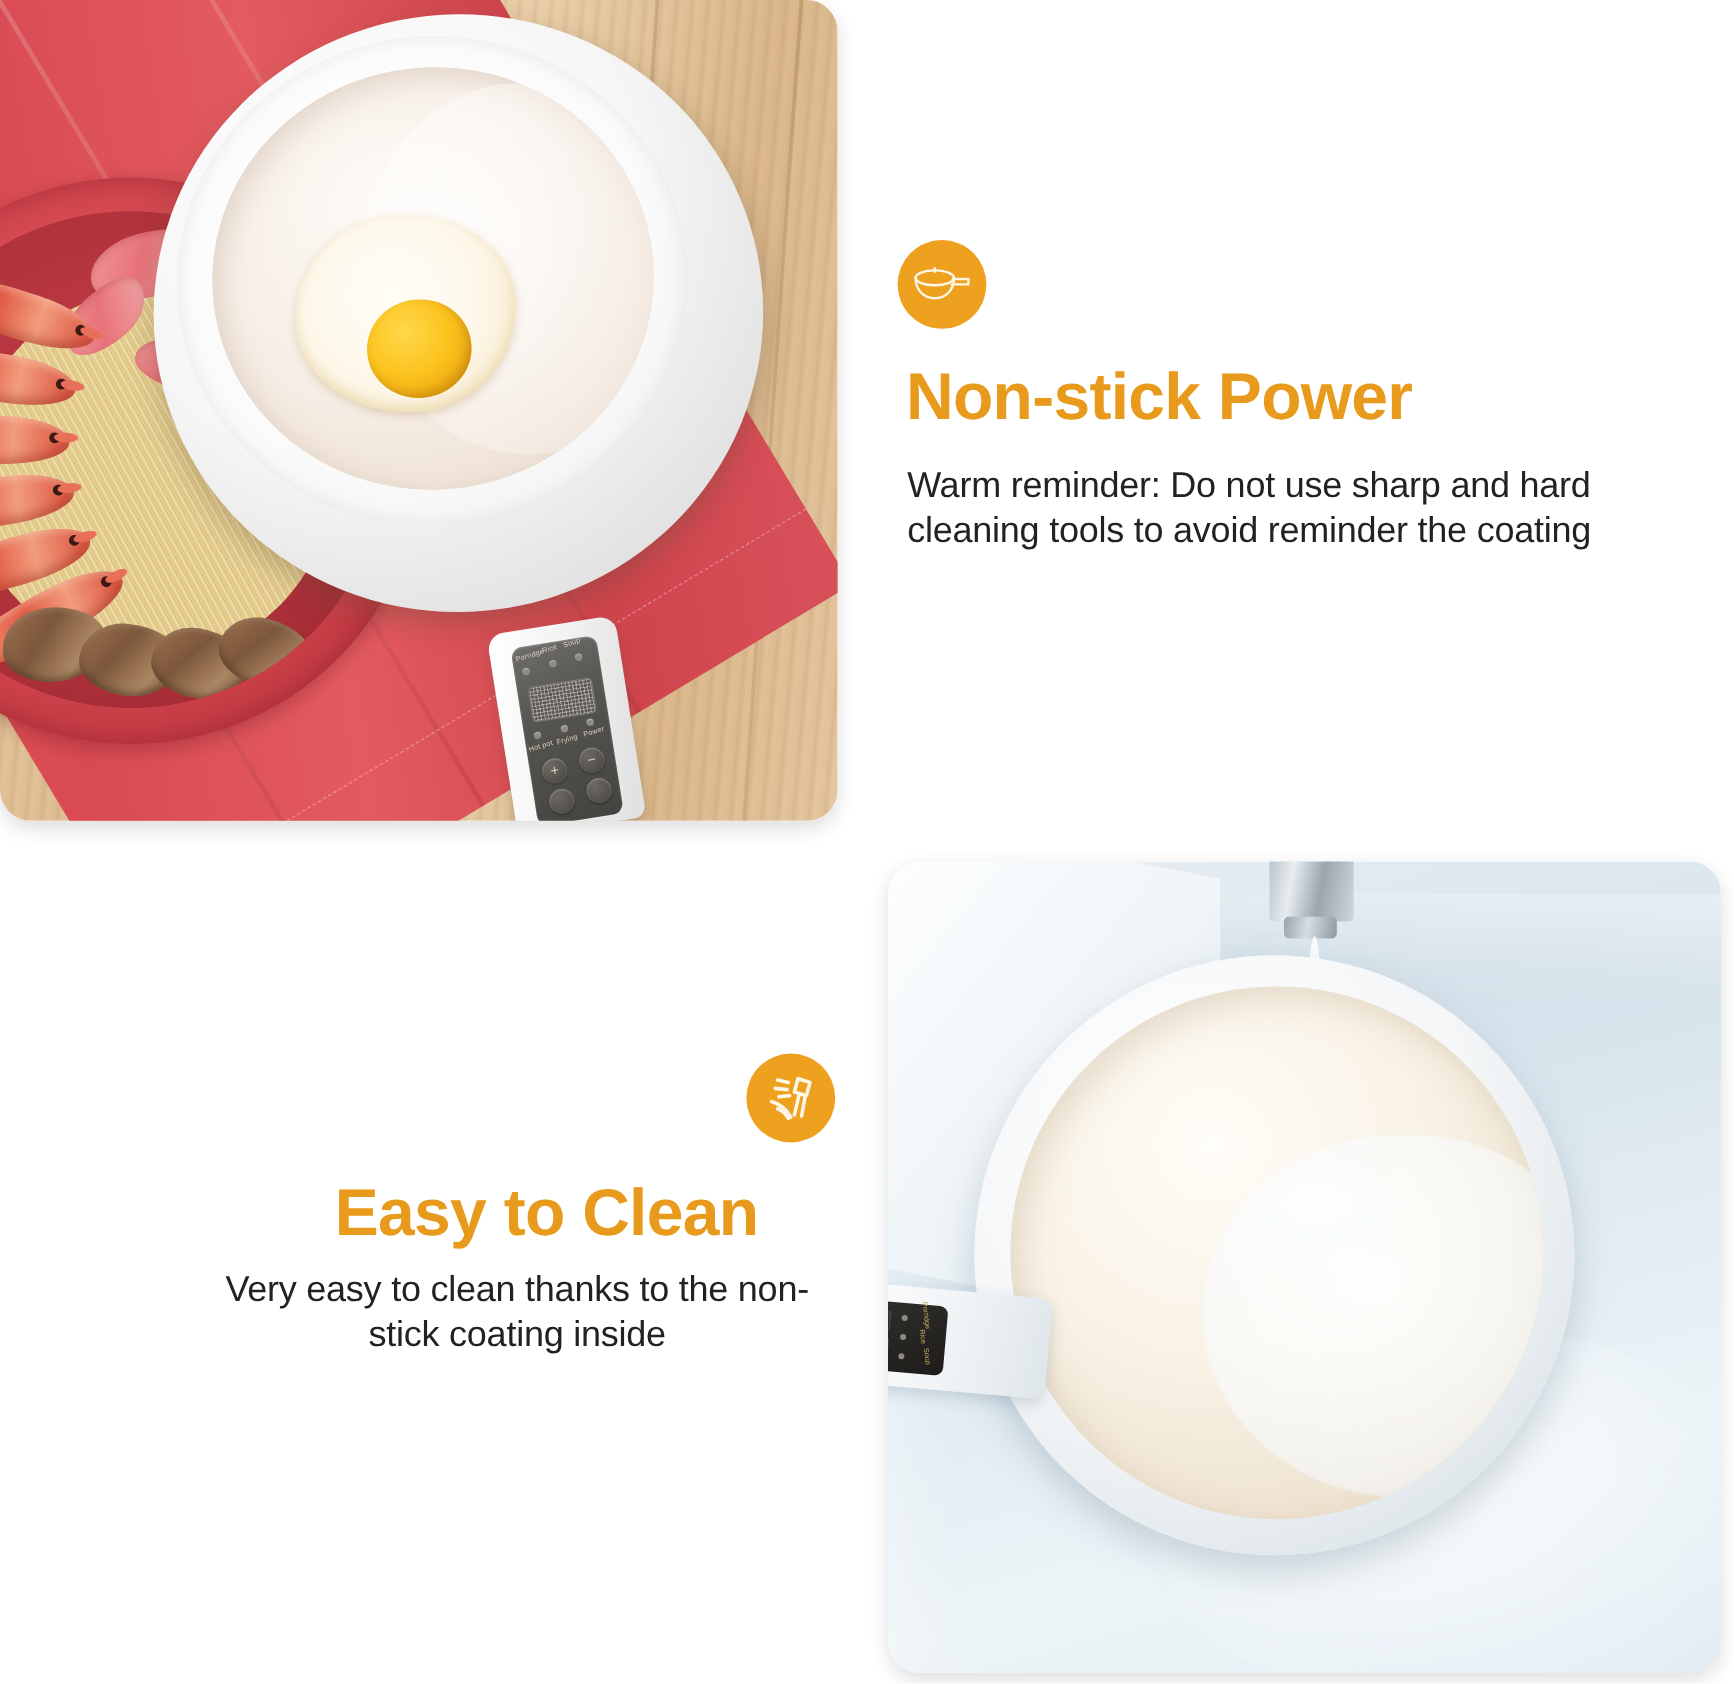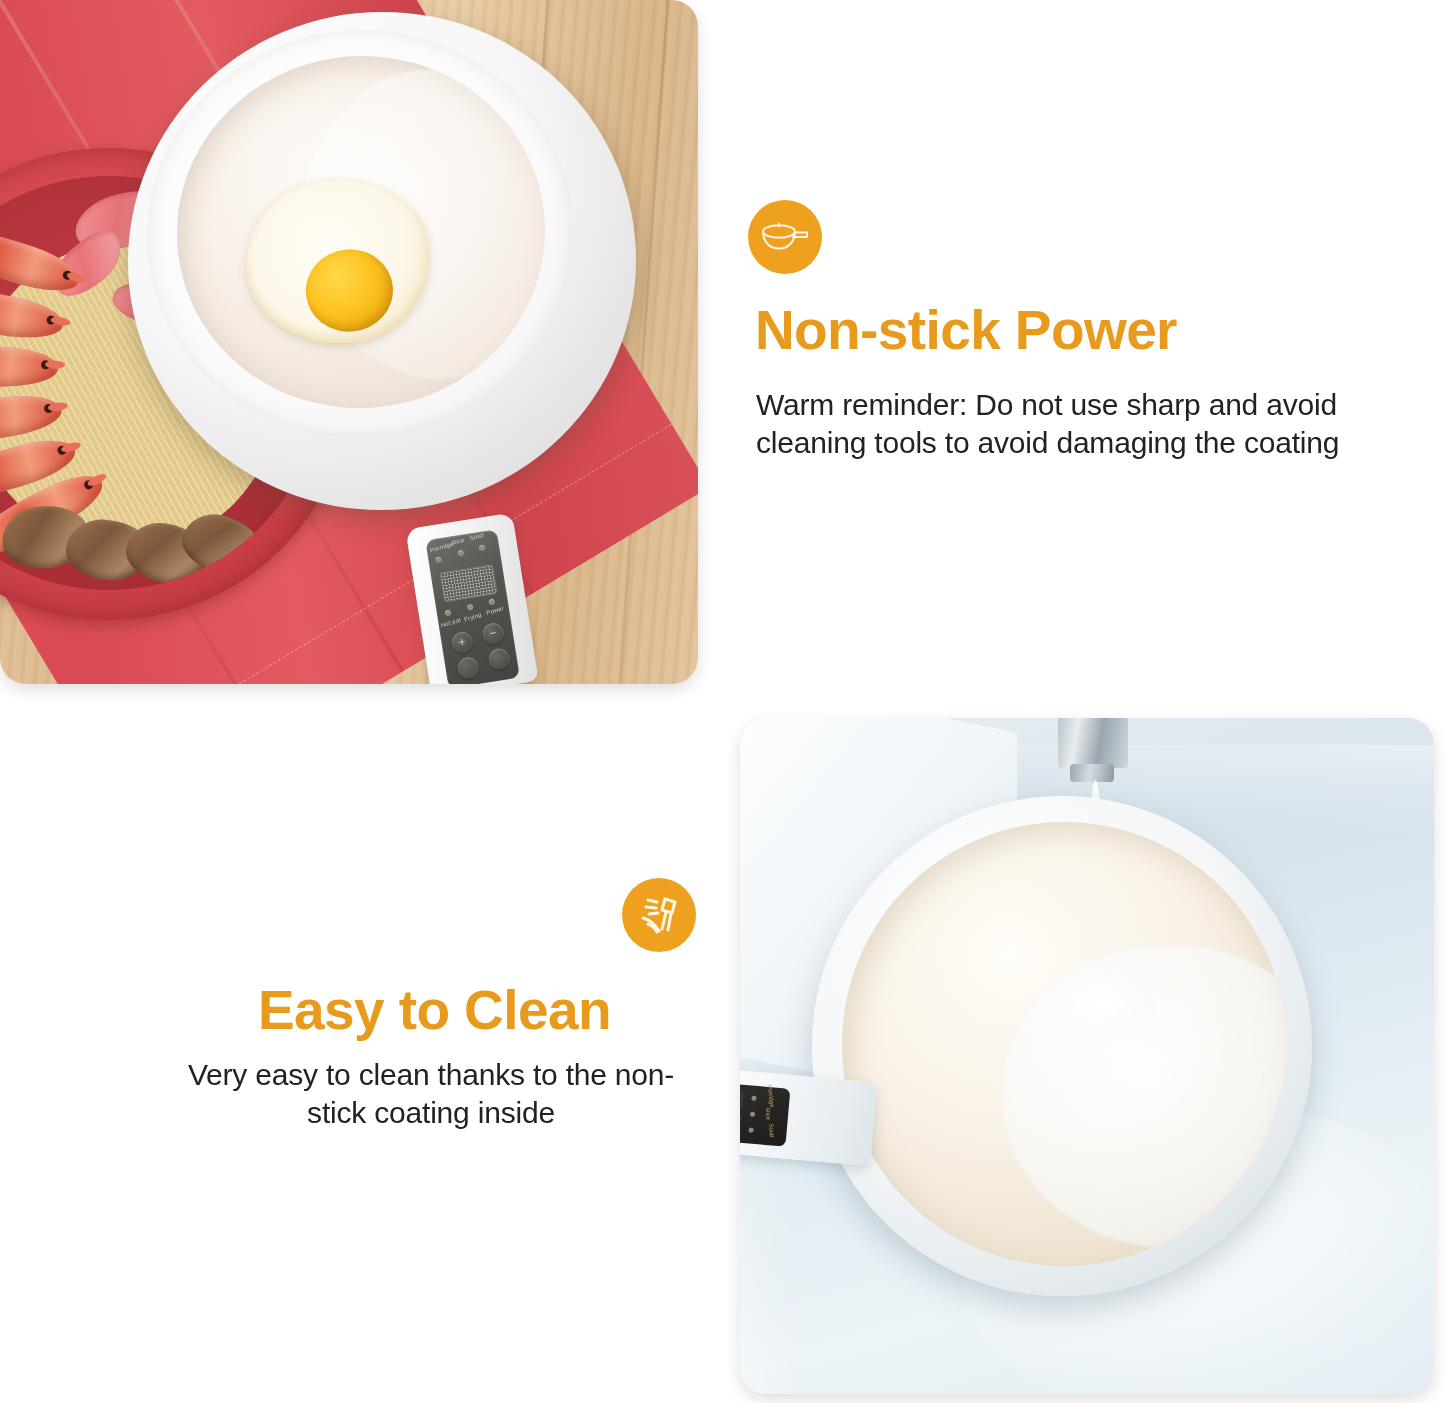--- a/index.html
+++ b/index.html
@@ -277,21 +277,21 @@
   .headline {
     position:absolute;
     color:#e89a1c;
     font-weight:bold;
     font-size:55px;
     line-height:60px;
     letter-spacing:-0.6px;
     white-space:nowrap;
   }
   #headline-nonstick { left:755px; top:300px; }
-  #headline-easyclean{ left:258px; top:980px; }
+  #headline-easyclean{ left:279px; top:980px; }
 
   .bodytext {
     position:absolute;
     color:#222222;
     font-size:30px;
     line-height:38px;
     letter-spacing:-0.2px;
   }
   #body-nonstick  { left:756px; top:386px; width:600px; text-align:left; }
   #body-easyclean { left:170px; top:1056px; width:522px; text-align:center; }
@@ -426,21 +426,21 @@
 
 <div class="icon-badge" id="icon-pan">
   <svg width="50" height="36" viewBox="0 0 50 36" aria-hidden="true">
     <ellipse cx="19" cy="12.5" rx="16" ry="6.2" fill="none" stroke="#fdf6e6" stroke-width="2"></ellipse>
     <path d="M3 12.5 C3 23, 10 29.5, 19 29.5 C28 29.5, 35 23, 35 12.5" fill="none" stroke="#fdf6e6" stroke-width="2" stroke-linecap="round"></path>
     <path d="M34 13.5 L47 13.5 L47 18 L33 18" fill="none" stroke="#fdf6e6" stroke-width="2" stroke-linejoin="round" stroke-linecap="round"></path>
     <line x1="19" y1="4.5" x2="19" y2="7.5" stroke="#fdf6e6" stroke-width="2" stroke-linecap="round"></line>
   </svg>
 </div>
 <div class="headline" id="headline-nonstick">Non-stick Power</div>
-<div class="bodytext" id="body-nonstick">Warm reminder: Do not use sharp and avoid cleaning tools to avoid damaging the coating</div>
+<div class="bodytext" id="body-nonstick">Warm reminder: Do not use sharp and hard cleaning tools to avoid reminder the coating</div>
 
 <div class="icon-badge" id="icon-brush">
   <svg width="48" height="48" viewBox="0 0 48 48" aria-hidden="true">
     <g stroke="#fdf6e6" stroke-width="3" stroke-linecap="round" fill="none">
       <path d="M30 8 L40 11 L37 22 L27 19 Z" stroke-linejoin="round"></path>
       <path d="M31 21 L27 38"></path>
       <path d="M36 22.5 L33 39"></path>
       <line x1="13" y1="9" x2="22" y2="11"></line>
       <line x1="11" y1="16" x2="21" y2="17"></line>
       <line x1="14" y1="23" x2="23" y2="22"></line>

